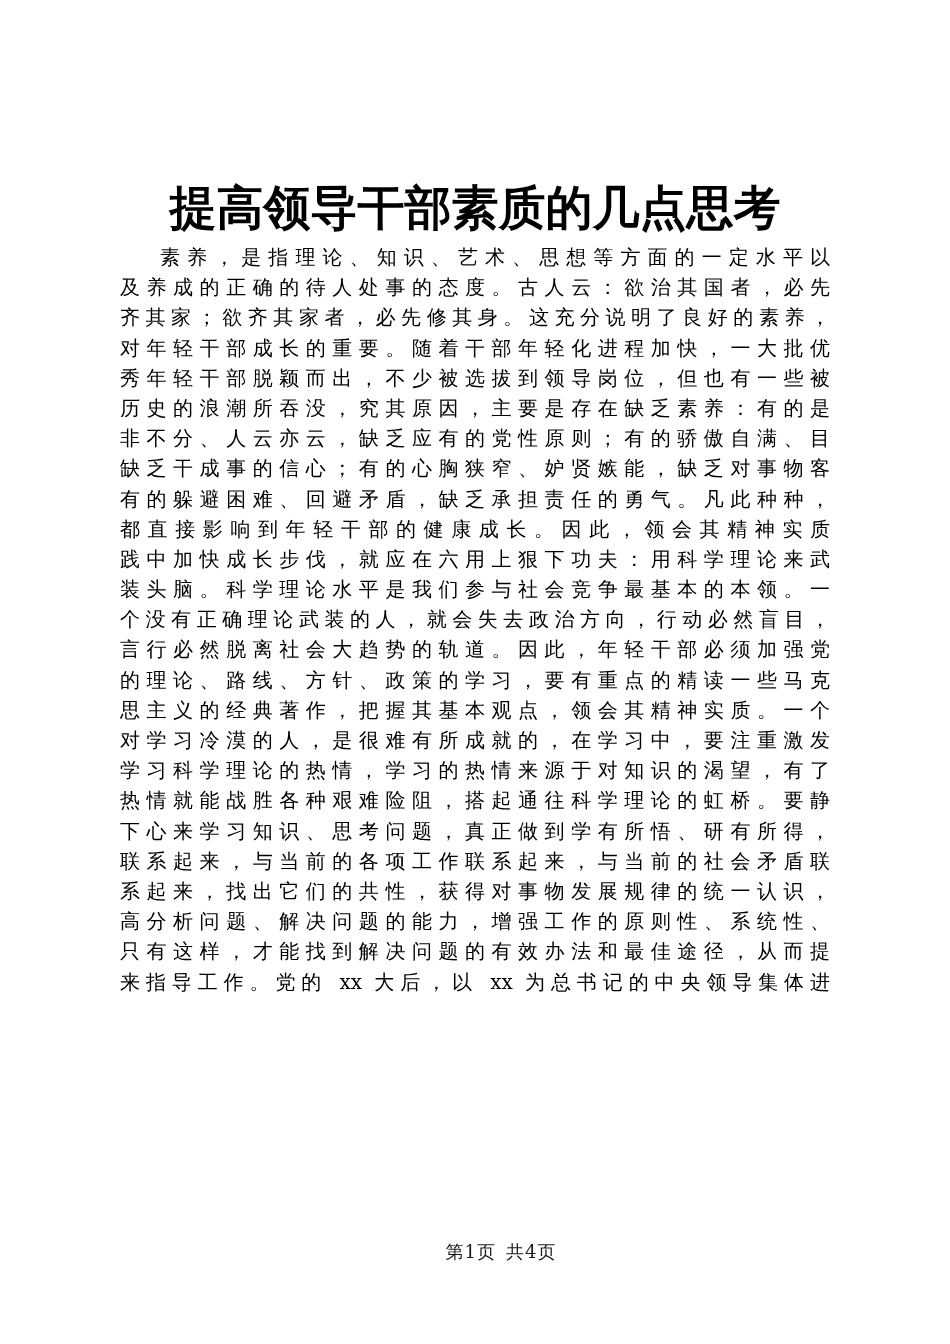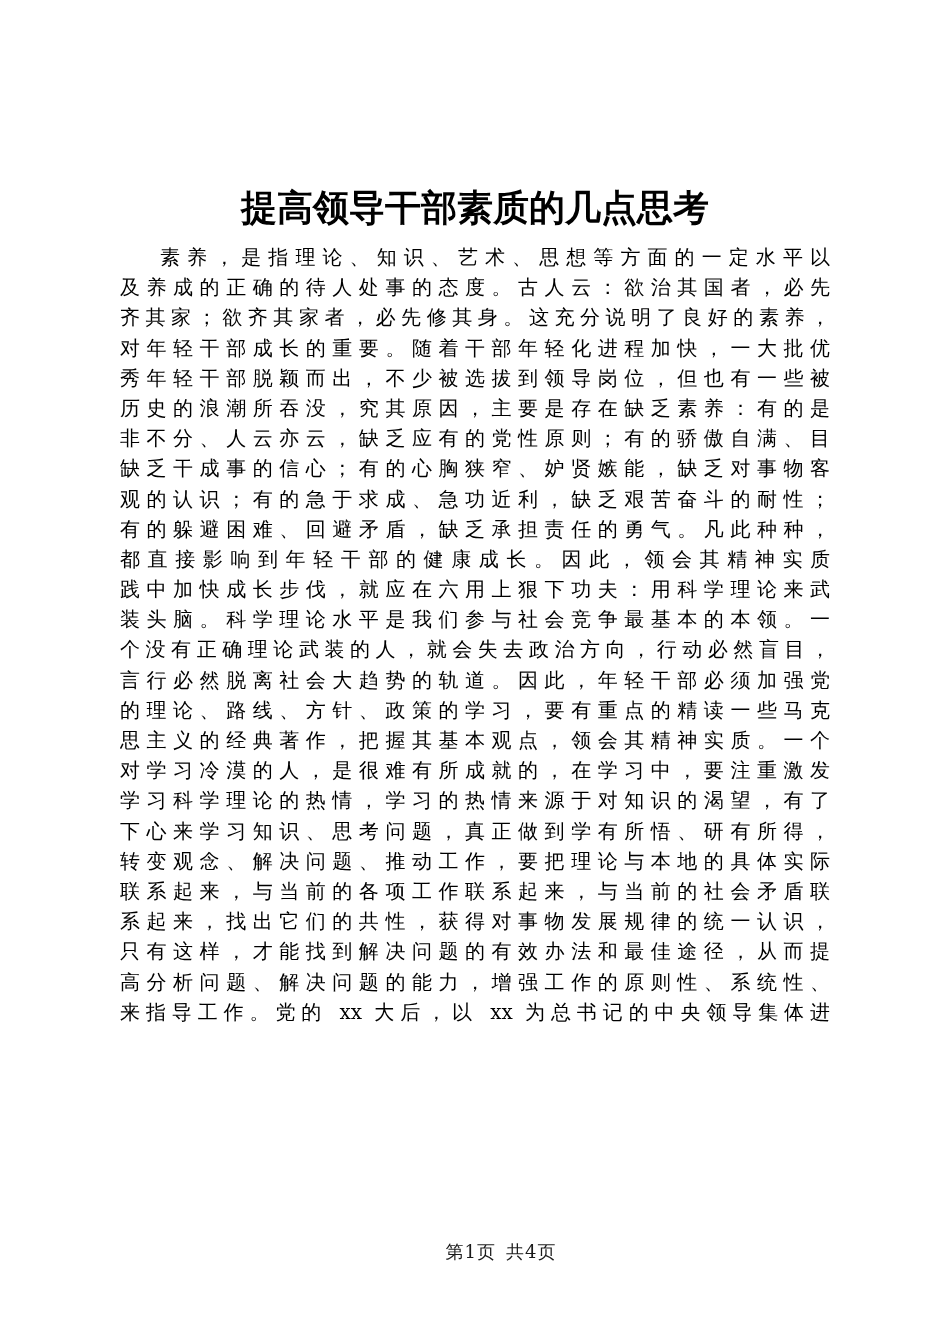--- a/index.html
+++ b/index.html
@@ -17,21 +17,21 @@
   }
   .doc-title {
     position: absolute;
     top: 186px;
     left: 120px;
     width: 710px;
     margin: 0;
     text-align: center;
     font-family: "DejaVu Sans", "Liberation Sans", sans-serif;
     font-weight: bold;
-    font-size: 36px;
+    font-size: 47px;
     line-height: 44px;
     color: #000000;
     white-space: nowrap;
   }
   .doc-body {
     position: absolute;
     top: 242px;
     left: 120px;
     width: 710px;
     font-family: "DejaVu Serif", "Liberation Serif", serif;
@@ -75,37 +75,36 @@
 
   <div class="doc-body">
       <p class="body-line">素养，是指理论、知识、艺术、思想等方面的一定水平以</p>
       <p class="body-line">及养成的正确的待人处事的态度。古人云：欲治其国者，必先</p>
       <p class="body-line">齐其家；欲齐其家者，必先修其身。这充分说明了良好的素养，</p>
       <p class="body-line">对年轻干部成长的重要。随着干部年轻化进程加快，一大批优</p>
       <p class="body-line">秀年轻干部脱颖而出，不少被选拔到领导岗位，但也有一些被</p>
       <p class="body-line">历史的浪潮所吞没，究其原因，主要是存在缺乏素养：有的是</p>
       <p class="body-line">非不分、人云亦云，缺乏应有的党性原则；有的骄傲自满、目</p>
       <p class="body-line">缺乏干成事的信心；有的心胸狭窄、妒贤嫉能，缺乏对事物客</p>
-      <p class="body-line">观的认识；有的急于求成、急功近利，缺乏艰苦奋斗的耐性；</p>
       <p class="body-line">有的躲避困难、回避矛盾，缺乏承担责任的勇气。凡此种种，</p>
       <p class="body-line">都直接影响到年轻干部的健康成长。因此，领会其精神实质</p>
       <p class="body-line">践中加快成长步伐，就应在六用上狠下功夫：用科学理论来武</p>
       <p class="body-line">装头脑。科学理论水平是我们参与社会竞争最基本的本领。一</p>
       <p class="body-line">个没有正确理论武装的人，就会失去政治方向，行动必然盲目，</p>
       <p class="body-line">言行必然脱离社会大趋势的轨道。因此，年轻干部必须加强党</p>
       <p class="body-line">的理论、路线、方针、政策的学习，要有重点的精读一些马克</p>
       <p class="body-line">思主义的经典著作，把握其基本观点，领会其精神实质。一个</p>
       <p class="body-line">对学习冷漠的人，是很难有所成就的，在学习中，要注重激发</p>
       <p class="body-line">学习科学理论的热情，学习的热情来源于对知识的渴望，有了</p>
+      <p class="body-line">热情就能战胜各种艰难险阻，搭起通往科学理论的虹桥。要静</p>
       <p class="body-line">下心来学习知识、思考问题，真正做到学有所悟、研有所得，</p>
-      <p class="body-line">转变观念、解决问题、推动工作，要把理论与本地的具体实际</p>
       <p class="body-line">联系起来，与当前的各项工作联系起来，与当前的社会矛盾联</p>
       <p class="body-line">系起来，找出它们的共性，获得对事物发展规律的统一认识，</p>
+      <p class="body-line">高分析问题、解决问题的能力，增强工作的原则性、系统性、</p>
       <p class="body-line">只有这样，才能找到解决问题的有效办法和最佳途径，从而提</p>
-      <p class="body-line">高分析问题、解决问题的能力，增强工作的原则性、系统性、</p>
       <p class="body-line">来指导工作。党的 xx 大后，以 xx 为总书记的中央领导集体进</p>
     </div>
 
   <div class="doc-footer">
     <span class="page-num">第1页</span><span>共4页</span>
   </div>
 
 </div>
 
 </body></html>

